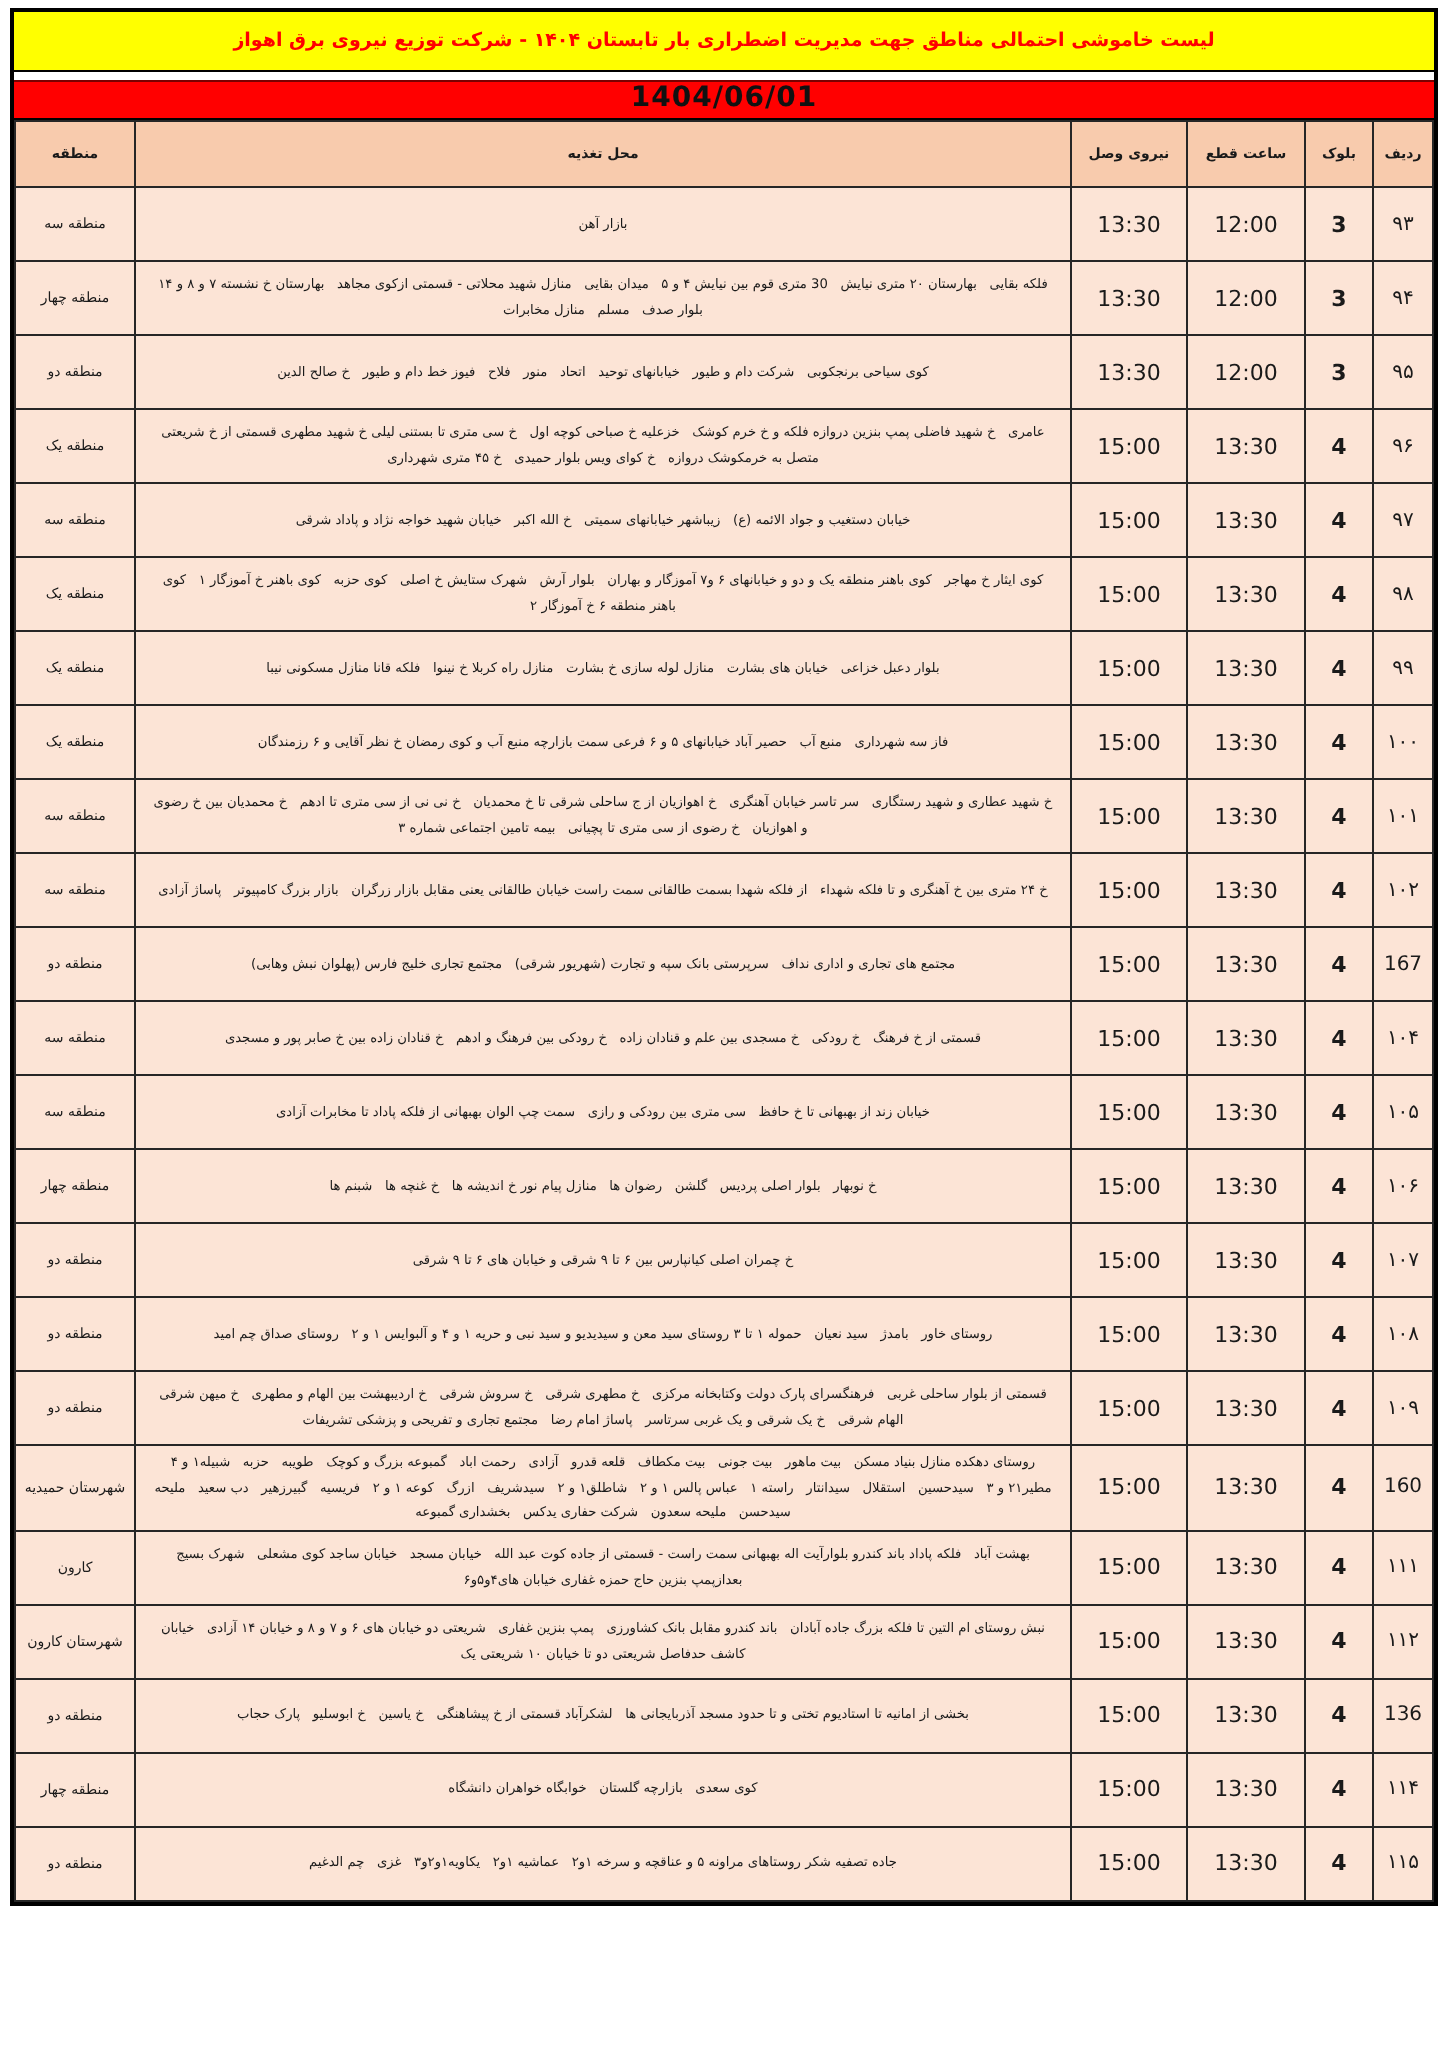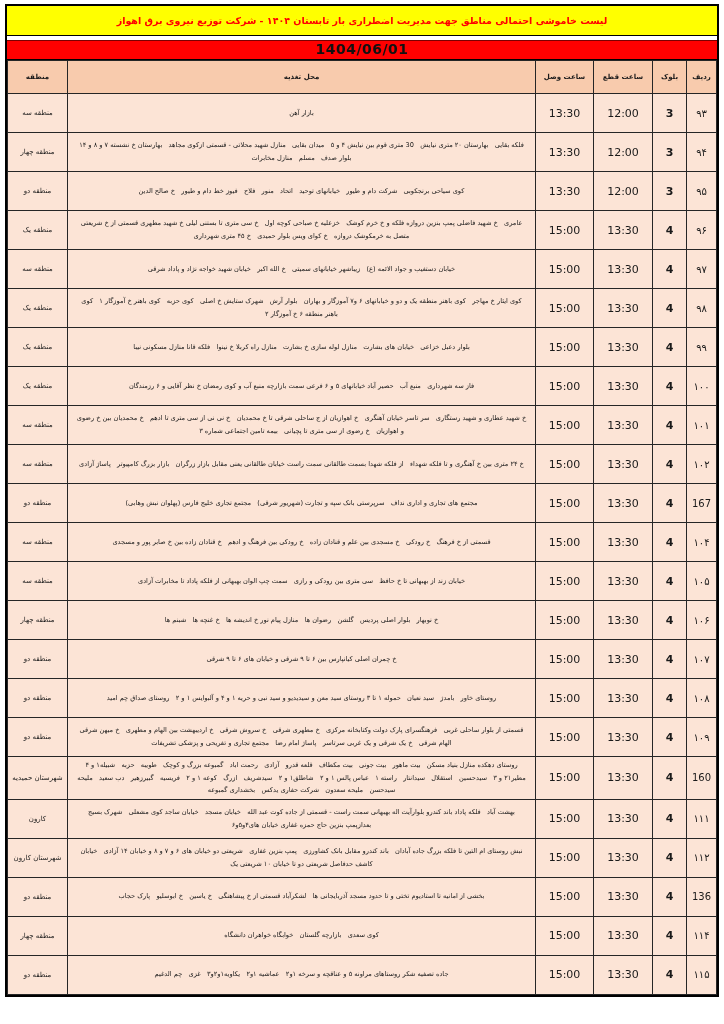--- a/index.html
+++ b/index.html
@@ -64,21 +64,21 @@
   td.cell-block { font-size: 11px; font-weight: bold; direction: ltr; }
   td.cell-cut_time, td.cell-reconnect_time {
     font-size: 11px; font-weight: normal; direction: ltr;
   }
   td.cell-location {
     font-size: 6.6px;
     line-height: 1.9;
     padding: 2px 8px;
     white-space: pre-wrap;
   }
-  td.cell-region { font-size: 7px; padding: 15px 2px; }
+  td.cell-region { font-size: 7px; padding: 0 2px; }
 </style>
 </head>
 <body>
 
 <div class="sheet">
 
   <div class="title-bar">
     <span>لیست خاموشی احتمالی مناطق جهت مدیریت اضطراری بار تابستان ۱۴۰۴ - شرکت توزیع نیروی برق اهواز</span>
   </div>
 
@@ -95,21 +95,21 @@
         <col style="width:59px">
       <col style="width:58px">
         <col style="width:auto">
         <col style="width:60px">
     </colgroup>
     <thead>
       <tr>
         <th>ردیف</th>
         <th>بلوک</th>
         <th>ساعت قطع</th>
-        <th>ساعت وصل</th>
+        <th>نیروی وصل</th>
         <th>محل تغذیه</th>
         <th>منطقه</th>
       </tr>
     </thead>
     <tbody>
         <tr class="body-row">
           <td class="cell-radif">۹۳</td>
           <td class="cell-block">3</td>
           <td class="cell-cut_time">12:00</td>
           <td class="cell-reconnect_time">13:30</td>

